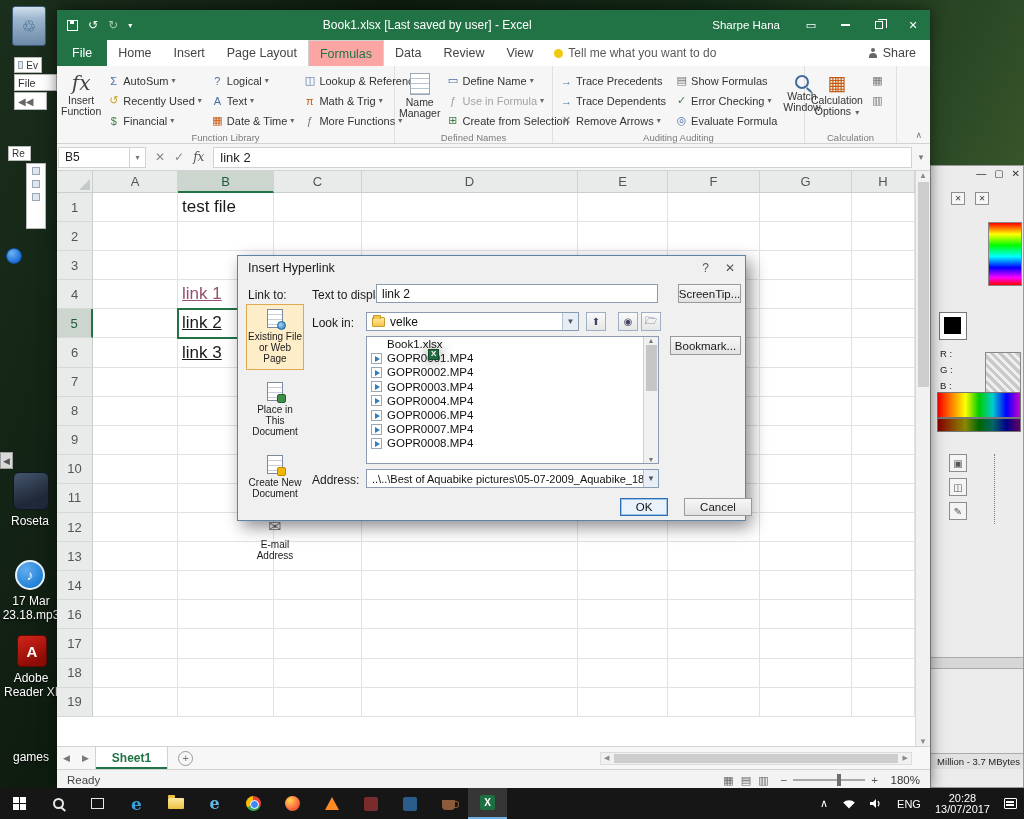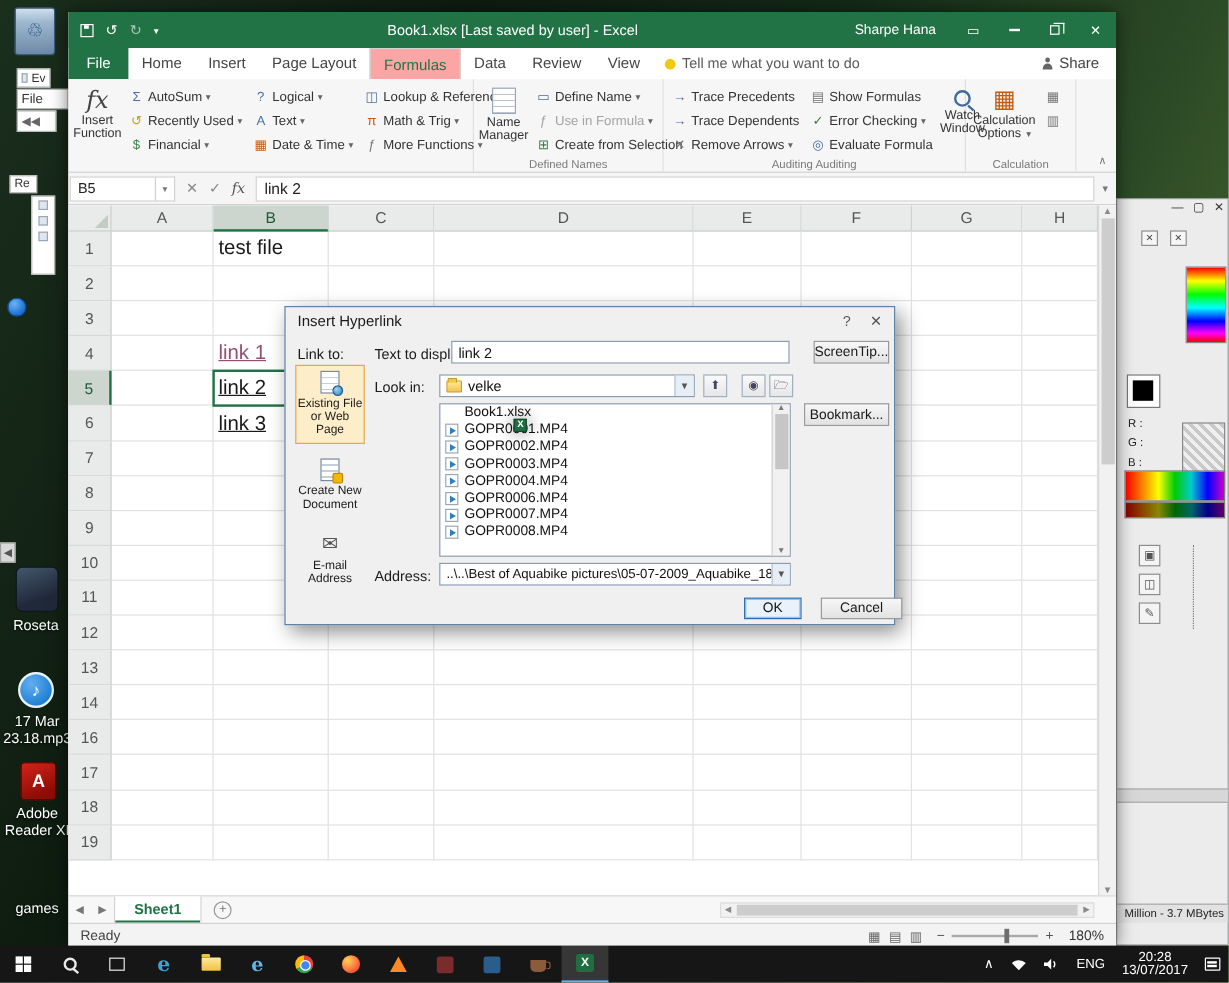--- a/index.html
+++ b/index.html
@@ -371,20 +371,21 @@
               <span class="ric or">π</span>
               <span>Math &amp; Trig</span>
               <span class="dd">▾</span>
             </div>
           <div class="rb-sm">
               <span class="ric gy">ƒ</span>
               <span>More Functions</span>
               <span class="dd">▾</span>
             </div>
         </div>
+        <span class="glabel">Function Library</span>
       </div>
 
       <div class="rgroup" style="width:158px">
         <div class="bigbtn">
           <span class="sheet-ic"></span>
           <span>Name Manager</span>
         </div>
         <div class="smcol">
           <div class="rb-sm">
               <span class="ric">▭</span>
@@ -736,20 +737,26 @@
     <span class="lbl" style="position:absolute;left:74px;top:32px;">Text to display:</span>
     <div class="field" style="position:absolute;left:138px;top:28px;width:282px;">link 2</div>
     <div class="dbtn" style="position:absolute;left:440px;top:28px;width:63px;height:19px;">ScreenTip...</div>
 
     <div class="navbar">
       <div class="navitem sel">
         <span class="mini-doc">
             <span class="acc globe"></span>
           </span>
         <span>Existing File or Web Page</span>
+      </div>
+      <div class="navitem">
+        <span class="mini-doc">
+            <span class="acc anchor"></span>
+          </span>
+        <span>Place in This Document</span>
       </div>
       <div class="navitem">
         <span class="mini-doc">
             <span class="acc star"></span>
           </span>
         <span>Create New Document</span>
       </div>
       <div class="navitem">
         <span class="env">✉</span>
         <span>E-mail Address</span>

